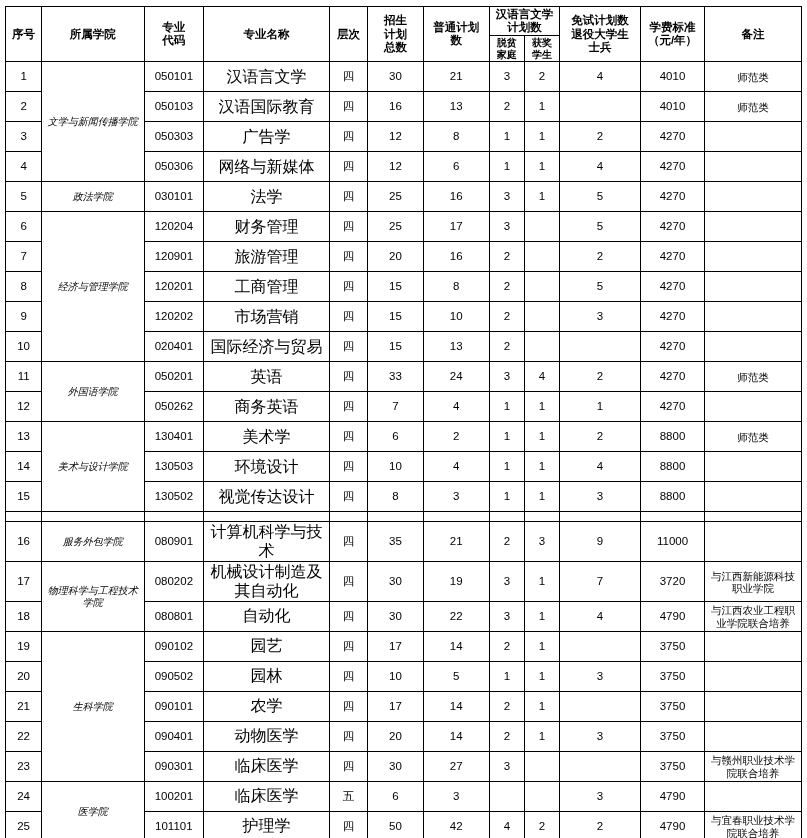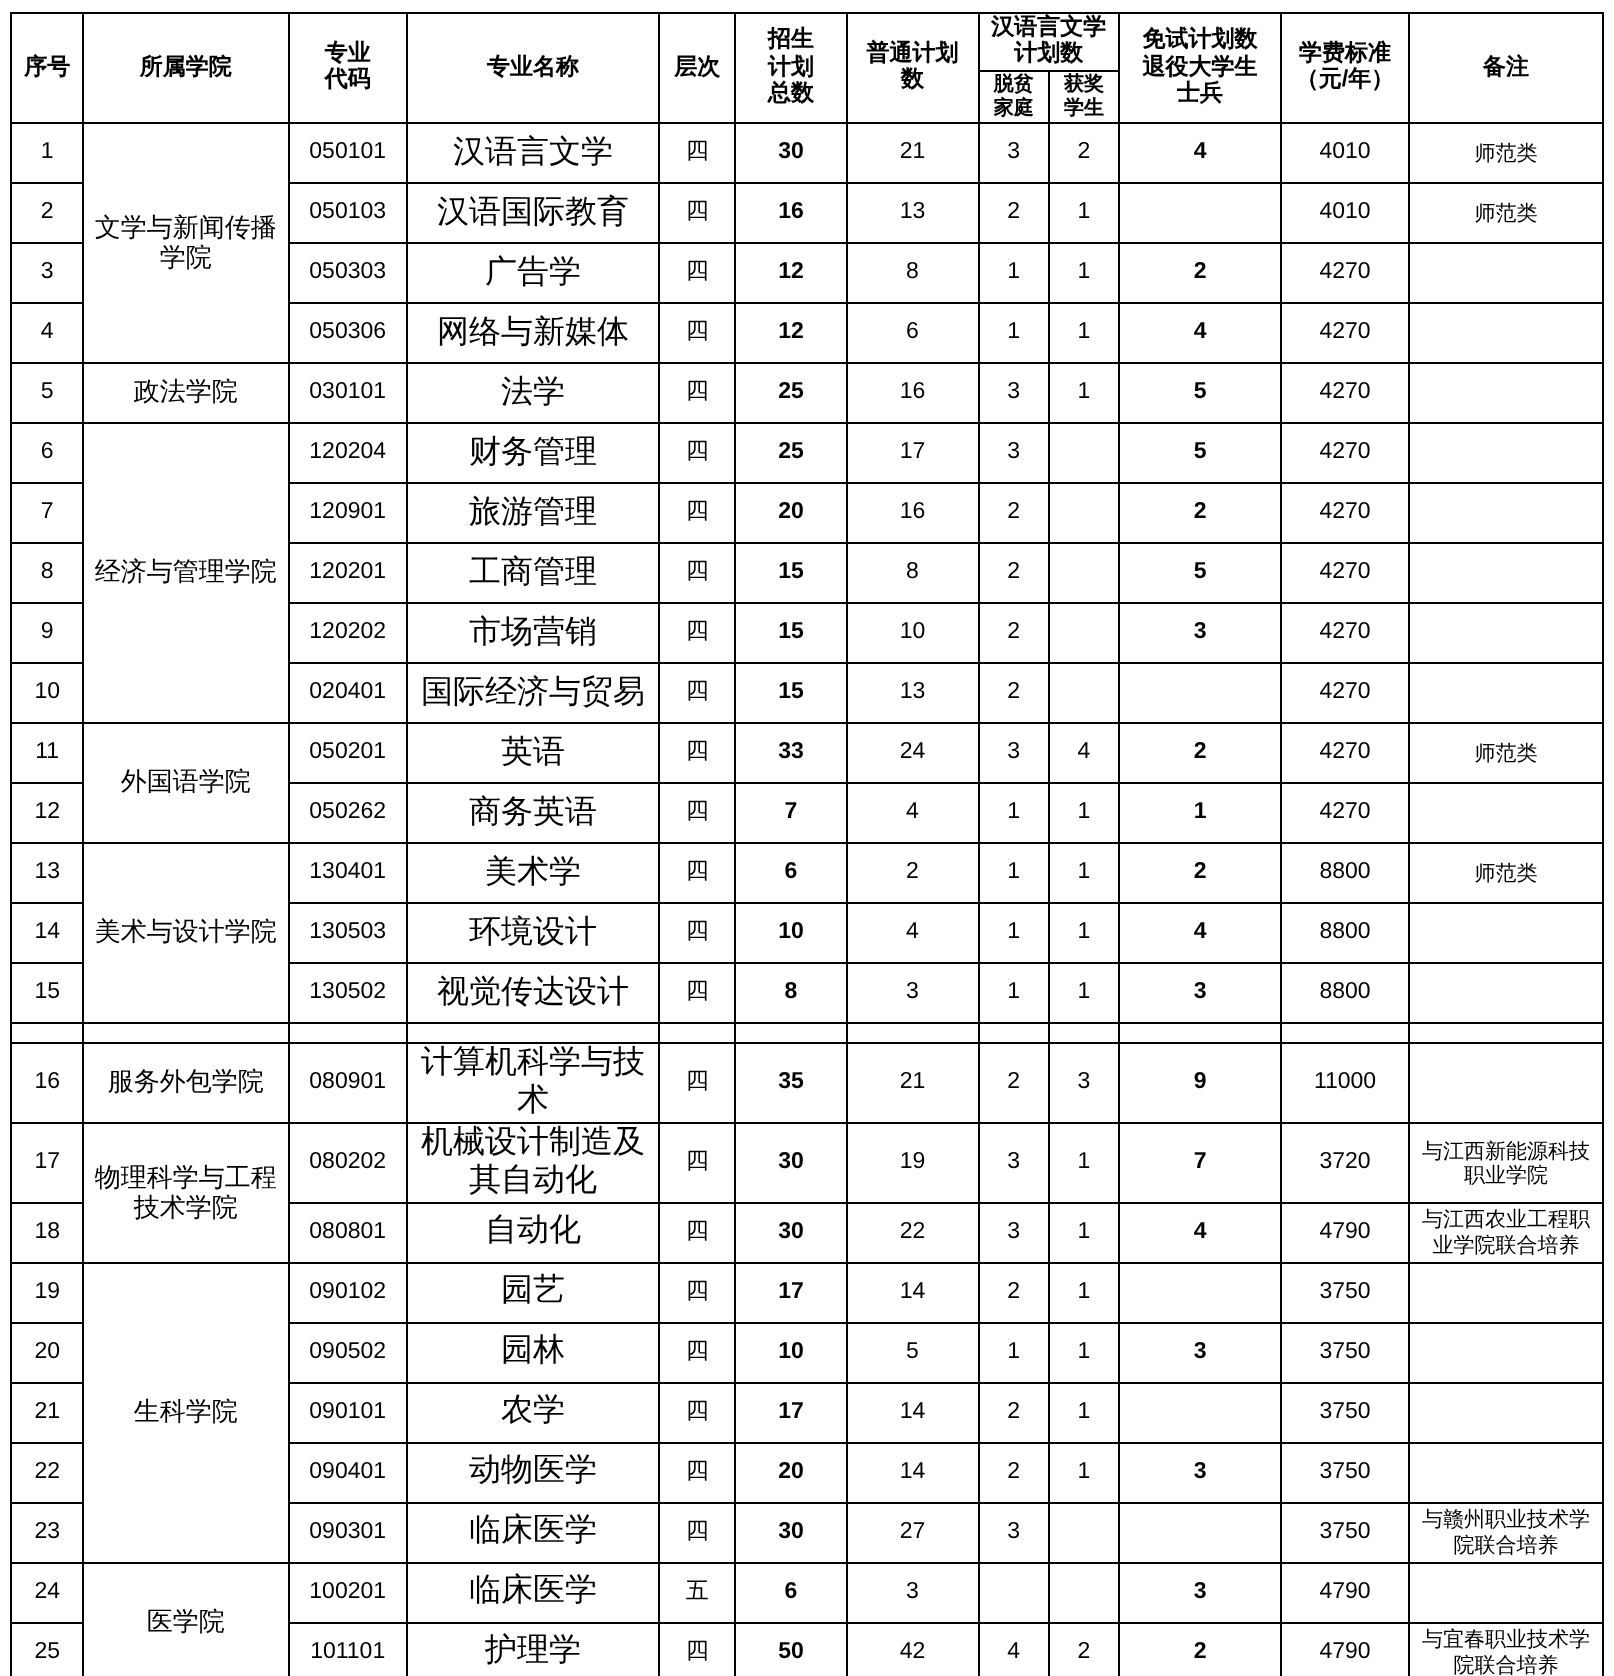--- a/index.html
+++ b/index.html
@@ -43,24 +43,25 @@
     font-size: 10px;
   }
   tbody td {
     height: 27px;
     font-size: 11.5px;
   }
   td.major {
     font-size: 16px;
   }
   td.college {
-    font-size: 13px;
+    font-size: 10px;
+    font-style: italic;
   }
   td.num-strong {
-    font-weight: bold;
+    font-weight: normal;
   }
   td.remark {
     font-size: 10.5px;
     line-height: 1.2;
   }
   tr.spacer td {
     height: 9px;
     border-left: 1px solid #000000;
     border-right: 1px solid #000000;
     border-top: 1px solid #000000;

